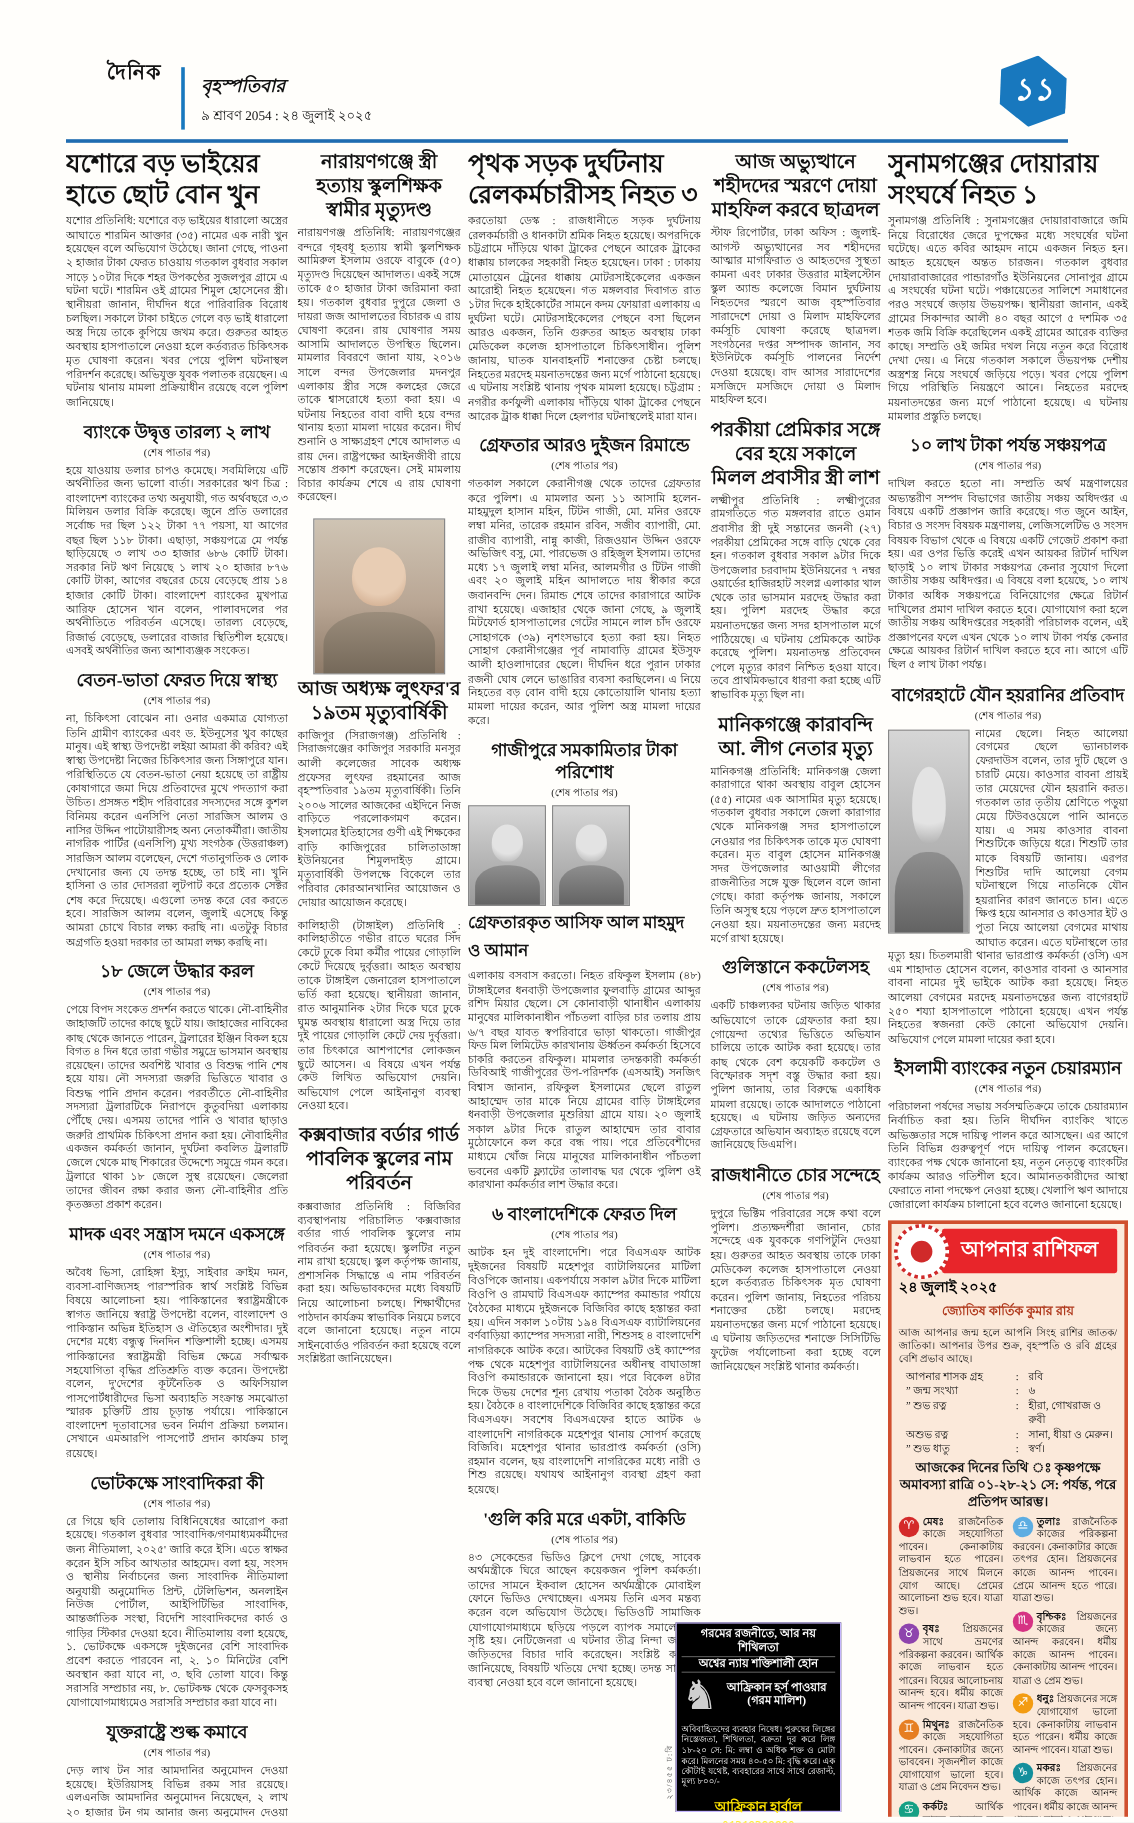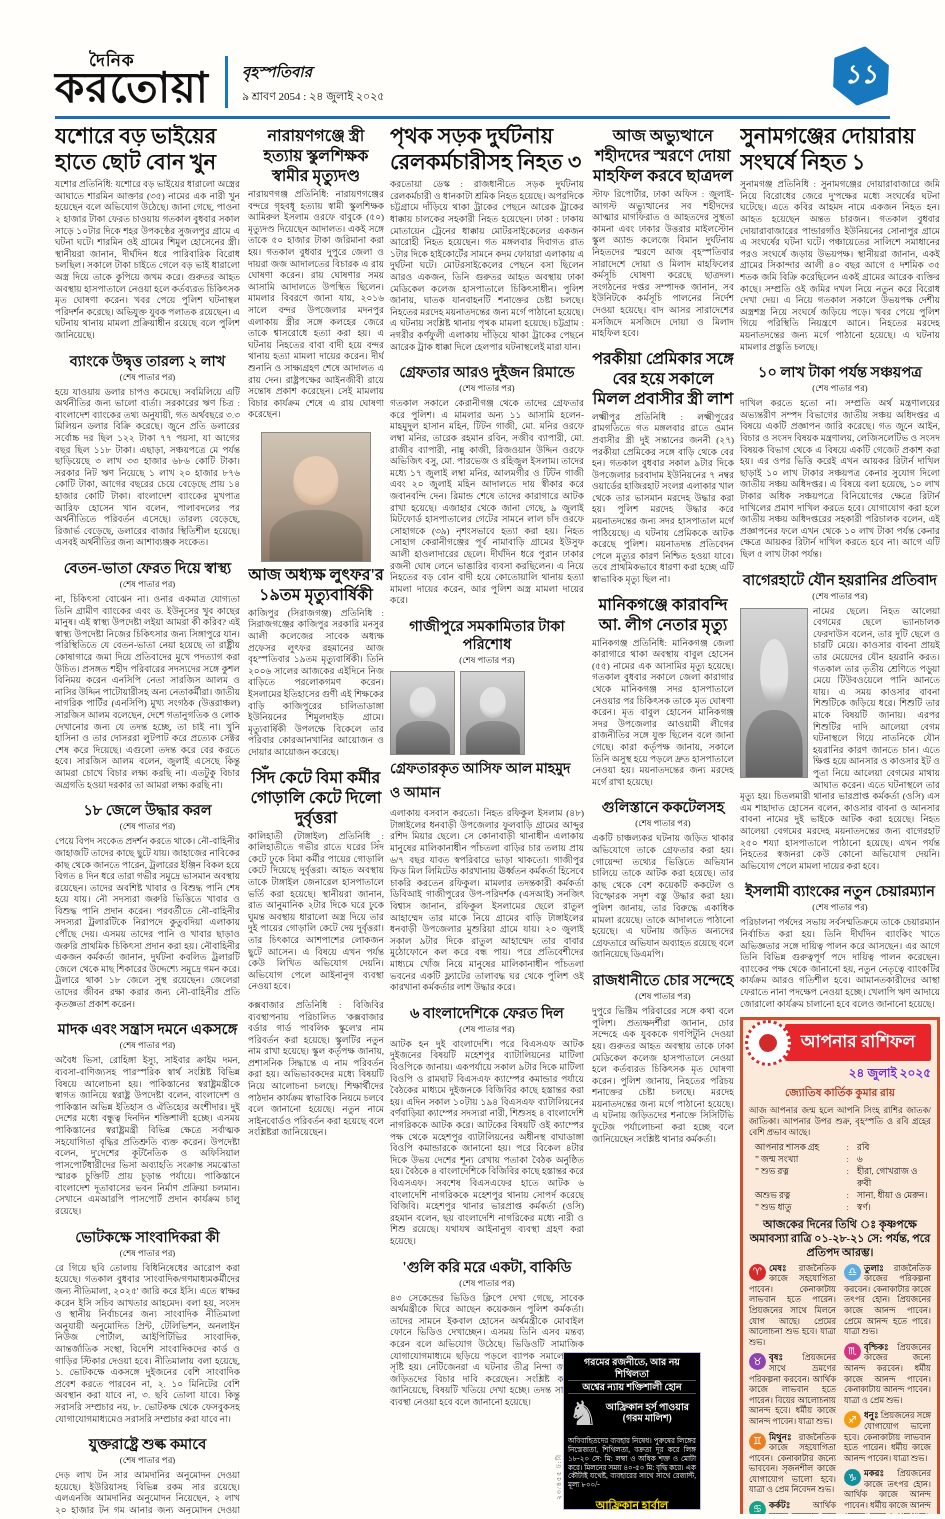--- a/index.html
+++ b/index.html
@@ -49,21 +49,21 @@
   .caption{font-size:14px;font-weight:bold;text-align:left;margin:1px 0 3px;}
   .float-photo{float:left;width:66px;height:168px;margin:2px 5px 2px 0;}
   
   .rashifol{margin-top:auto;border:3px solid #d04f2e;box-shadow:2px 3px 0 #c0744f;background:#fbe9da;
             padding:4px 6px 6px;position:relative;}
   .rf-head{background:#e8252a;color:#fff;font-weight:bold;font-size:17px;text-align:center;
            padding:4px 0 5px;margin:0 0 3px 36px;border-radius:2px;}
   .rf-wheel{position:absolute;left:2px;top:0px;width:40px;height:40px;border-radius:50%;
             background:#fff;border:3px dotted #d02a2a;display:flex;align-items:center;justify-content:center;}
   .rf-wheel i{width:18px;height:18px;border-radius:50%;background:#d02a2a;display:block;}
-  .rf-date{color:#6d28d9;font-weight:bold;font-size:12px;text-align:right;margin:2px 0 1px;}
+  .rf-date{color:#000000;font-weight:bold;font-size:12px;text-align:left;margin:2px 0 1px;}
   .rf-astro{color:#b03a1e;font-weight:bold;font-size:10.5px;text-align:center;margin:0 0 3px;}
   .rf-intro{font-size:8.5px;line-height:10.8px;text-align:justify;margin:0 0 3px;}
   .rf-attr{display:flex;font-size:8.8px;line-height:12px;}
   .rf-attr .al{width:52%;padding-left:6px;}
   .rf-attr .ac{width:6%;}
   .rf-attr .av{width:42%;}
   .rf-tithi{font-weight:bold;font-size:11px;line-height:14px;text-align:center;margin:4px 0 4px;}
   .rf-signs{columns:2;column-gap:8px;}
   .sign{break-inside:avoid;margin-bottom:4px;font-size:8.3px;line-height:10.6px;text-align:justify;}
   .sign .sic{float:left;width:17px;height:17px;border-radius:50%;color:#fff;font-size:10px;
@@ -86,21 +86,20 @@
           transform:rotate(180deg);letter-spacing:1px;}
 </style>
 </head>
 <body>
 
 <div class="page">
 
   <header class="masthead">
     <div class="logo">
       <div class="logo-top">দৈনিক</div>
-      <div class="logo-main">করতোয়া</div>
     </div>
     <div class="vrule"></div>
     <div class="dateblock">
       <div class="weekday">বৃহস্পতিবার</div>
       <div class="dateline">৯ শ্রাবণ 2054 : ২৪ জুলাই ২০২৫</div>
     </div>
     <div class="hex">
       <span>১১</span>
     </div>
   </header>
@@ -149,24 +148,24 @@
       <article class="story">
         <h2 class="h-lg">নারায়ণগঞ্জে স্ত্রী হত্যায় স্কুলশিক্ষক স্বামীর মৃত্যুদণ্ড</h2>
         <p class="body">নারায়ণগঞ্জ প্রতিনিধি: নারায়ণগঞ্জের বন্দরে গৃহবধূ হত্যায় স্বামী স্কুলশিক্ষক আমিরুল ইসলাম ওরফে বাবুকে (৫০) মৃত্যুদণ্ড দিয়েছেন আদালত। একই সঙ্গে তাকে ৫০ হাজার টাকা জরিমানা করা হয়। গতকাল বুধবার দুপুরে জেলা ও দায়রা জজ আদালতের বিচারক এ রায় ঘোষণা করেন। রায় ঘোষণার সময় আসামি আদালতে উপস্থিত ছিলেন। মামলার বিবরণে জানা যায়, ২০১৬ সালে বন্দর উপজেলার মদনপুর এলাকায় স্ত্রীর সঙ্গে কলহের জেরে তাকে শ্বাসরোধে হত্যা করা হয়। এ ঘটনায় নিহতের বাবা বাদী হয়ে বন্দর থানায় হত্যা মামলা দায়ের করেন। দীর্ঘ শুনানি ও সাক্ষ্যগ্রহণ শেষে আদালত এ রায় দেন। রাষ্ট্রপক্ষের আইনজীবী রায়ে সন্তোষ প্রকাশ করেছেন। সেই মামলায় বিচার কার্যক্রম শেষে এ রায় ঘোষণা করেছেন।</p>
       </article>
       <article class="story">
         <div class="photo photo-portrait"></div>
         <h2 class="h-lg">আজ অধ্যক্ষ লুৎফর'র ১৯তম মৃত্যুবার্ষিকী</h2>
         <p class="body">কাজিপুর (সিরাজগঞ্জ) প্রতিনিধি : সিরাজগঞ্জের কাজিপুর সরকারি মনসুর আলী কলেজের সাবেক অধ্যক্ষ প্রফেসর লুৎফর রহমানের আজ বৃহস্পতিবার ১৯তম মৃত্যুবার্ষিকী। তিনি ২০০৬ সালের আজকের এইদিনে নিজ বাড়িতে পরলোকগমণ করেন। ইসলামের ইতিহাসের গুণী এই শিক্ষকের বাড়ি কাজিপুরের চালিতাডাঙ্গা ইউনিয়নের শিমুলদাইড় গ্রামে। মৃত্যুবার্ষিকী উপলক্ষে বিকেলে তার পরিবার কোরআনখানির আয়োজন ও দোয়ার আয়োজন করেছে।</p>
       </article>
       <article class="story">
-        <h2 class="h-lg">সিঁদ কেটে বিমা কর্মীর গোড়ালি কেটে দিলো দুর্বৃত্তরা</h2>
         <p class="body">কালিহাতী (টাঙ্গাইল) প্রতিনিধি : কালিহাতীতে গভীর রাতে ঘরের সিঁদ কেটে ঢুকে বিমা কর্মীর পায়ের গোড়ালি কেটে দিয়েছে দুর্বৃত্তরা। আহত অবস্থায় তাকে টাঙ্গাইল জেনারেল হাসপাতালে ভর্তি করা হয়েছে। স্থানীয়রা জানান, রাত আনুমানিক ২টার দিকে ঘরে ঢুকে ঘুমন্ত অবস্থায় ধারালো অস্ত্র দিয়ে তার দুই পায়ের গোড়ালি কেটে দেয় দুর্বৃত্তরা। তার চিৎকারে আশপাশের লোকজন ছুটে আসেন। এ বিষয়ে এখন পর্যন্ত কেউ লিখিত অভিযোগ দেয়নি। অভিযোগ পেলে আইনানুগ ব্যবস্থা নেওয়া হবে।</p>
       </article>
       <article class="story">
+        <h2 class="h-lg">কক্সবাজার বর্ডার গার্ড পাবলিক স্কুলের নাম পরিবর্তন</h2>
         <p class="body">কক্সবাজার প্রতিনিধি : বিজিবির ব্যবস্থাপনায় পরিচালিত 'কক্সবাজার বর্ডার গার্ড পাবলিক স্কুলে'র নাম পরিবর্তন করা হয়েছে। স্কুলটির নতুন নাম রাখা হয়েছে। স্কুল কর্তৃপক্ষ জানায়, প্রশাসনিক সিদ্ধান্তে এ নাম পরিবর্তন করা হয়। অভিভাবকদের মধ্যে বিষয়টি নিয়ে আলোচনা চলছে। শিক্ষার্থীদের পাঠদান কার্যক্রম স্বাভাবিক নিয়মে চলবে বলে জানানো হয়েছে। নতুন নামে সাইনবোর্ডও পরিবর্তন করা হয়েছে বলে সংশ্লিষ্টরা জানিয়েছেন।</p>
       </article>
     </section>
 
     <section class="col c3">
       <article class="story">
         <h2 class="h-xl">পৃথক সড়ক দুর্ঘটনায় রেলকর্মচারীসহ নিহত ৩</h2>
         <p class="body">করতোয়া ডেস্ক : রাজধানীতে সড়ক দুর্ঘটনায় রেলকর্মচারী ও ধানকাটা শ্রমিক নিহত হয়েছে। অপরদিকে চট্টগ্রামে দাঁড়িয়ে থাকা ট্রাকের পেছনে আরেক ট্রাকের ধাক্কায় চালকের সহকারী নিহত হয়েছেন। ঢাকা : ঢাকায় মোতায়েন ট্রেনের ধাক্কায় মোটরসাইকেলের একজন আরোহী নিহত হয়েছেন। গত মঙ্গলবার দিবাগত রাত ১টার দিকে হাইকোর্টের সামনে কদম ফোয়ারা এলাকায় এ দুর্ঘটনা ঘটে। মোটরসাইকেলের পেছনে বসা ছিলেন আরও একজন, তিনি গুরুতর আহত অবস্থায় ঢাকা মেডিকেল কলেজ হাসপাতালে চিকিৎসাধীন। পুলিশ জানায়, ঘাতক যানবাহনটি শনাক্তের চেষ্টা চলছে। নিহতের মরদেহ ময়নাতদন্তের জন্য মর্গে পাঠানো হয়েছে। এ ঘটনায় সংশ্লিষ্ট থানায় পৃথক মামলা হয়েছে। চট্টগ্রাম : নগরীর কর্ণফুলী এলাকায় দাঁড়িয়ে থাকা ট্রাকের পেছনে আরেক ট্রাক ধাক্কা দিলে হেলপার ঘটনাস্থলেই মারা যান।</p>
       </article>
       <article class="story">

